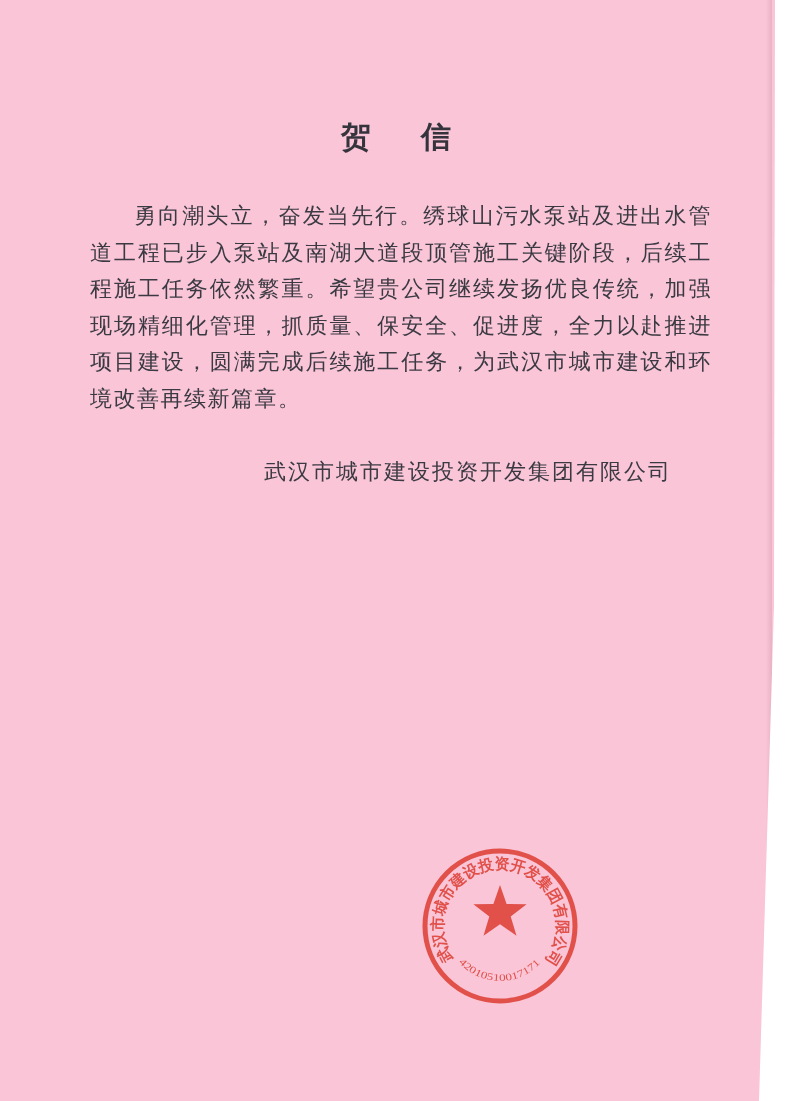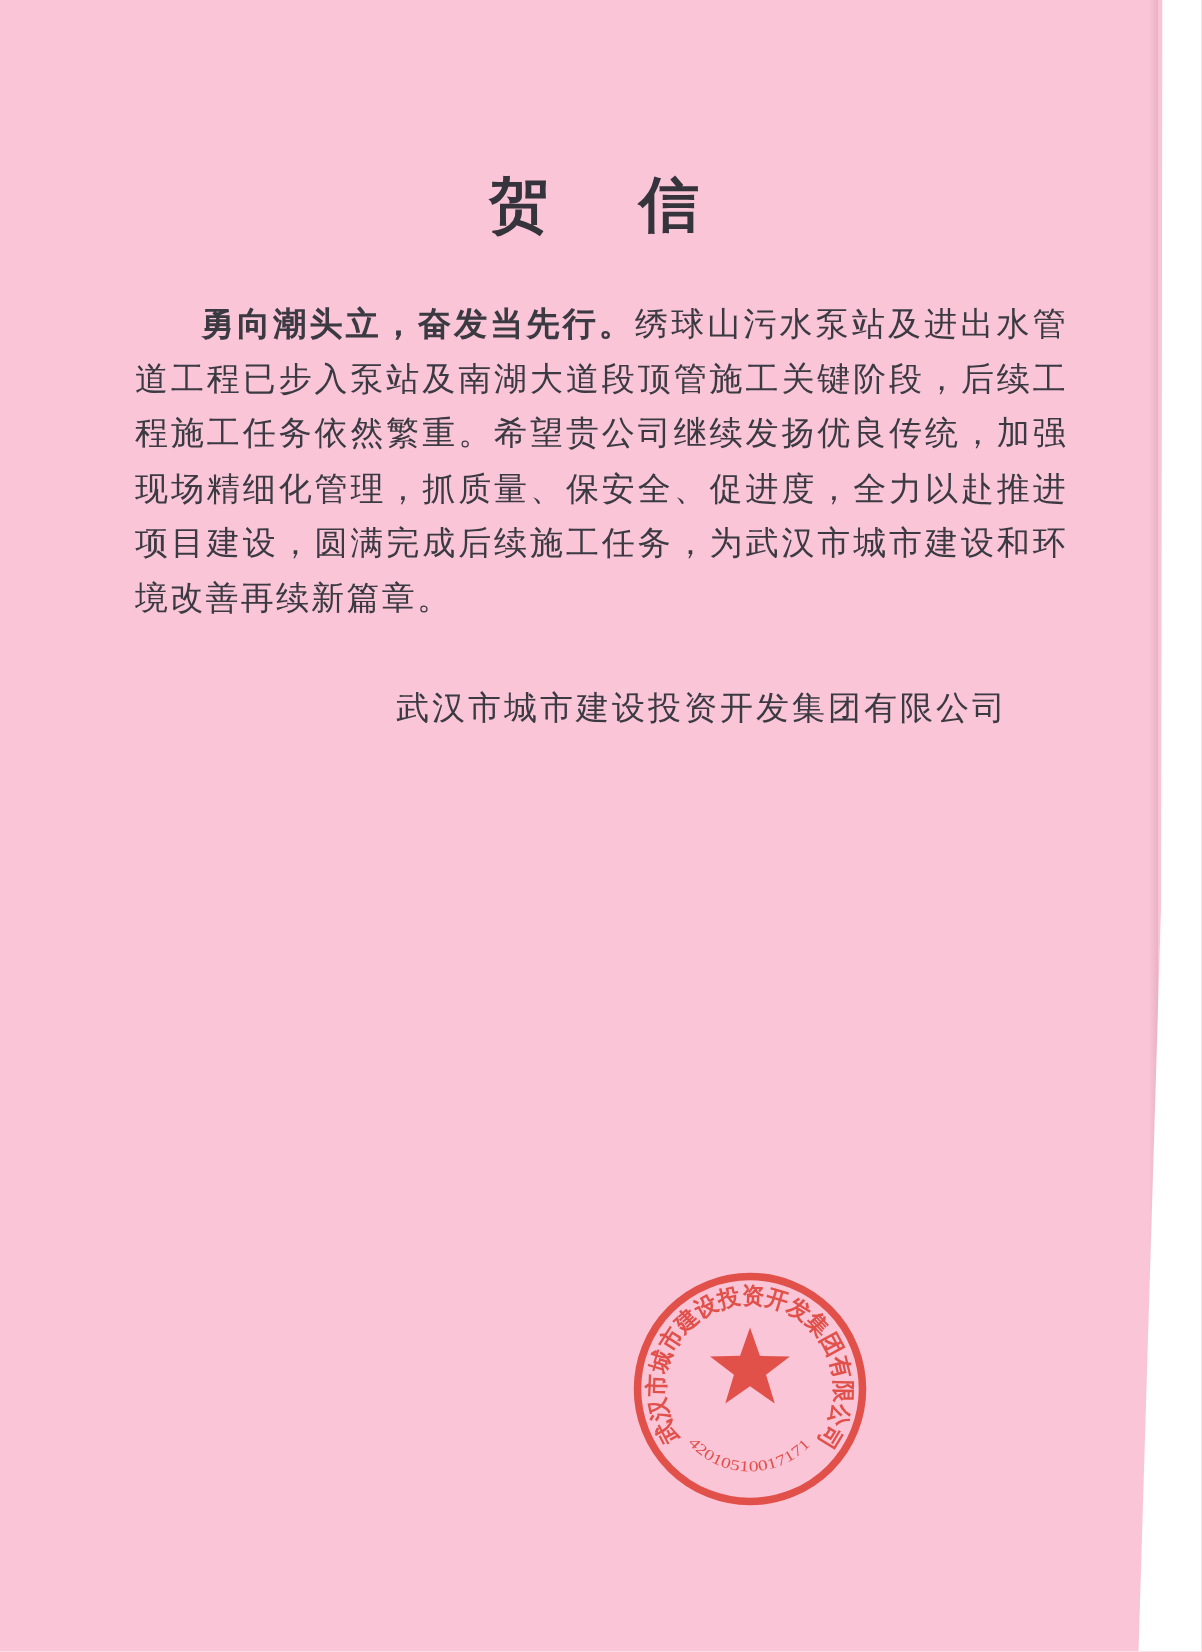--- a/index.html
+++ b/index.html
@@ -26,29 +26,29 @@
     left: 90px; top: 120px; width: 622px;
     color: #3b3a42;
     font-size: 22px;
     line-height: 36.6px;
     letter-spacing: 1.5px;
     text-align: justify;
   }
   .title {
     margin: 0 0 44px 0;
     text-align: center;
-    font-size: 40px;
+    font-size: 30px;
     line-height: 34px;
     font-weight: 600;
     letter-spacing: 10px;
     color: #35343c;
   }
   .salutation { margin: 0; }
   .para { margin: 0; text-indent: 44px; }
-  .lead-bold { font-weight: bold; }
+  .lead-bold { font-weight: normal; }
   .signature-line {
     margin-top: 36px;
     text-align: right;
     padding-right: 40px;
     letter-spacing: 2px;
   }
   .date-line {
     text-align: right;
     padding-right: 126px;
     letter-spacing: 2px;

